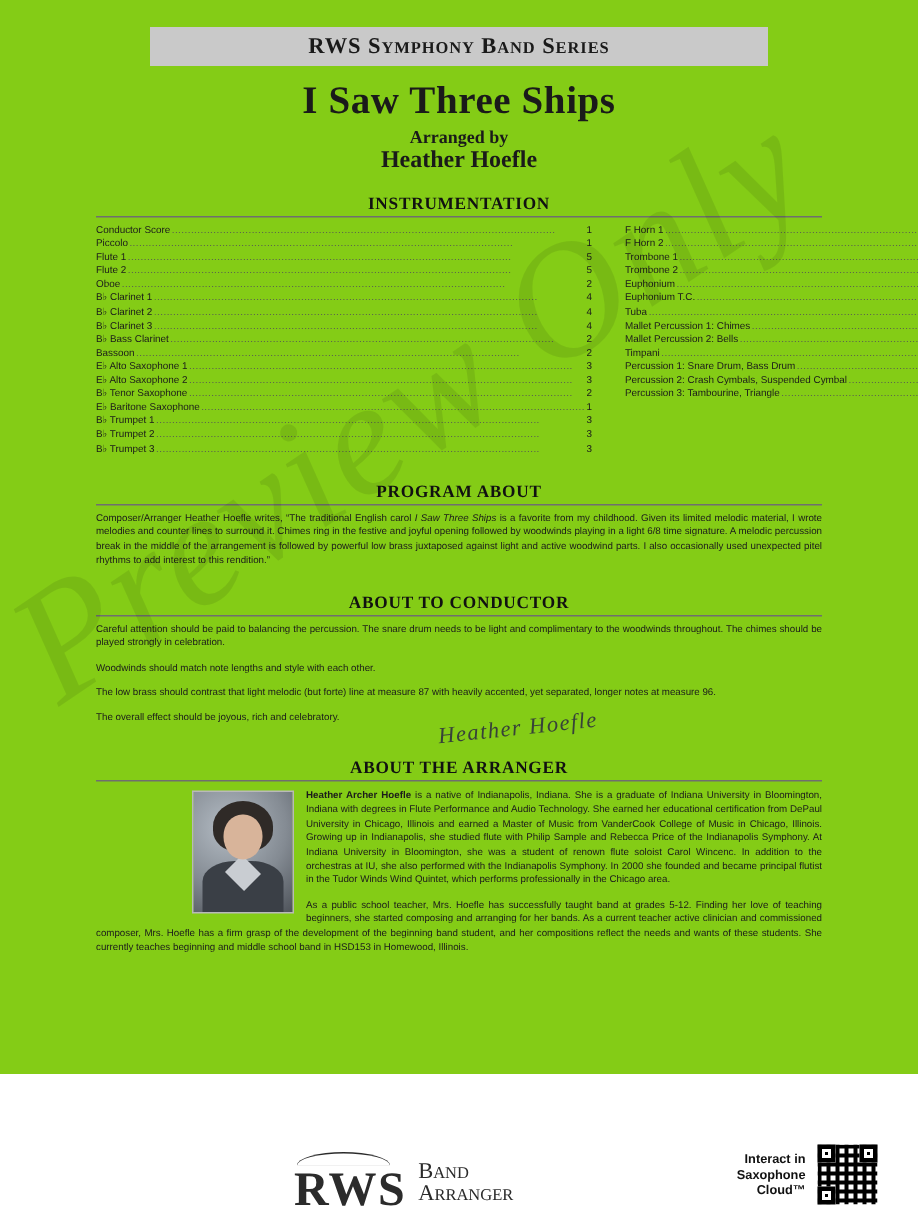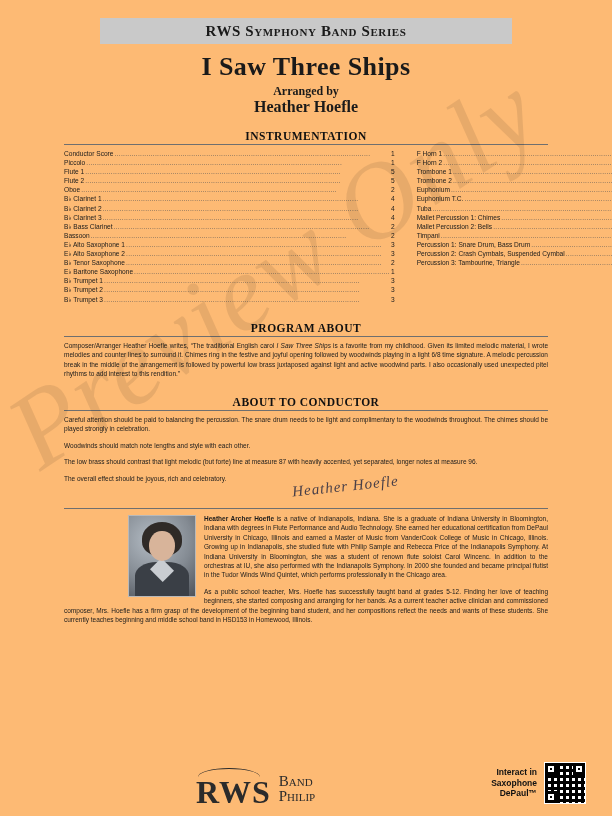--- a/index.html
+++ b/index.html
@@ -11,22 +11,22 @@
     height: 816px;
     background: #ffffff;
     font-family: "Liberation Sans", sans-serif;
     color: #1a1a1a;
     position: relative;
     overflow: hidden;
   }
   .page {
     position: absolute;
     left: 0; top: 0;
-    width: 612px; height: 816px;
-    background: #fdba74;
+    width: 612px; height: 716px;
+    background: #84cc16;
   }
   
   .watermark {
     position: absolute;
     left: -10px;
     top: 120px;
     width: 640px;
     height: 620px;
     pointer-events: none;
     z-index: 5;
@@ -467,20 +467,21 @@
     <div class="sect-head">ABOUT TO CONDUCTOR</div>
     <div class="rule"></div>
     <p class="para">Careful attention should be paid to balancing the percussion. The snare drum needs to be light and complimentary to the woodwinds throughout. The chimes should be played strongly in celebration.</p>
     <p class="para">Woodwinds should match note lengths and style with each other.</p>
     <p class="para">The low brass should contrast that light melodic (but forte) line at measure 87 with heavily accented, yet separated, longer notes at measure 96.</p>
     <p class="para tight">The overall effect should be joyous, rich and celebratory.</p>
     <div class="signature">Heather Hoefle</div>
   </div>
 
   <div id="about-arranger-section">
+    <div class="sect-head">ABOUT THE ARRANGER</div>
     <div class="rule"></div>
     <div class="bio-wrap">
       <div class="portrait">
         <div class="bg"></div>
         <div class="body"></div>
         <div class="collar"></div>
         <div class="hair"></div>
         <div class="face"></div>
       </div>
       <p class="para">
@@ -490,29 +491,29 @@
     </div>
   </div>
 
   <div class="rws-logo">
     <div class="rws-mark">
       <div class="rws-swoosh"></div>
       <span>RWS</span>
     </div>
     <div class="rws-words">
       <div>Band</div>
-      <div>Philip</div>
+      <div>Arranger</div>
     </div>
   </div>
 
   <div class="interact">
     <div class="interact-text">
       <div>Interact in</div>
       <div>Saxophone</div>
-      <div>DePaul™</div>
+      <div>Cloud™</div>
     </div>
     <div class="qr">
       <div class="fp tl"></div>
       <div class="fp tr"></div>
       <div class="fp bl"></div>
     </div>
   </div>
 
   <div class="watermark">
     <span>Preview Only</span>

